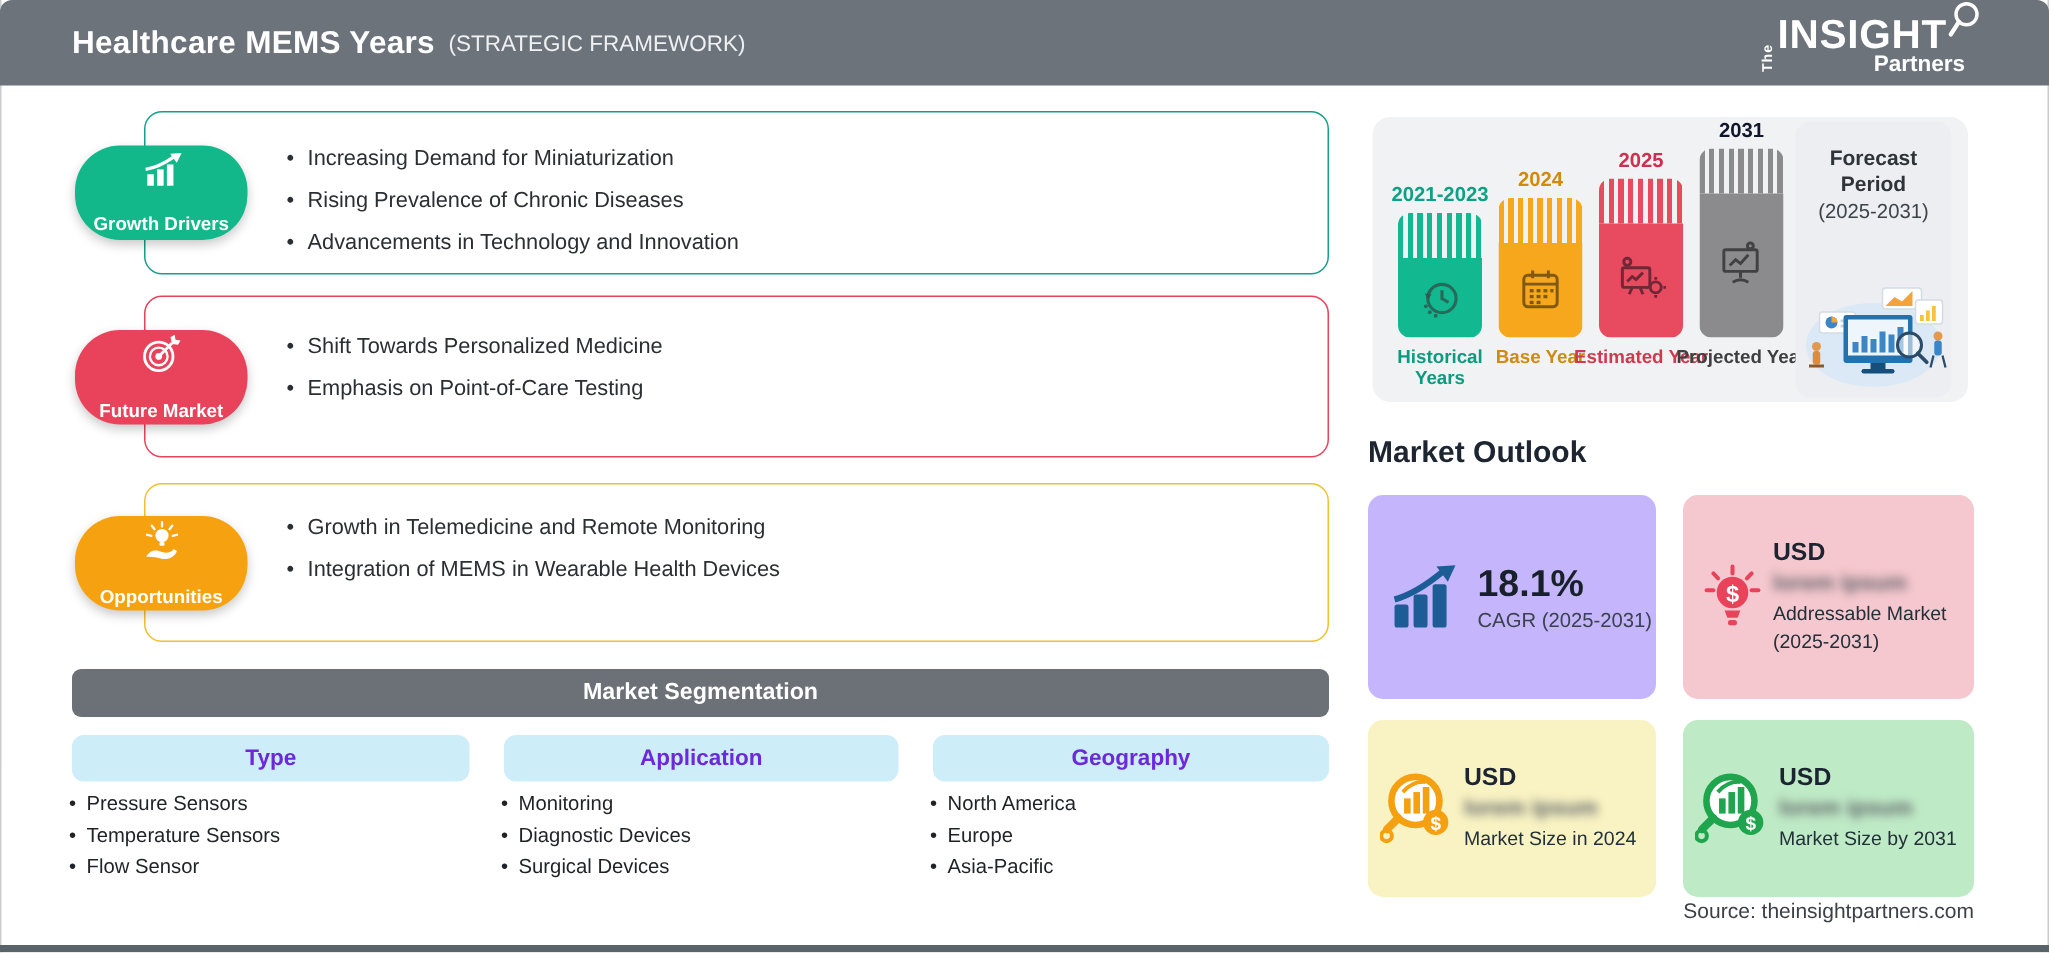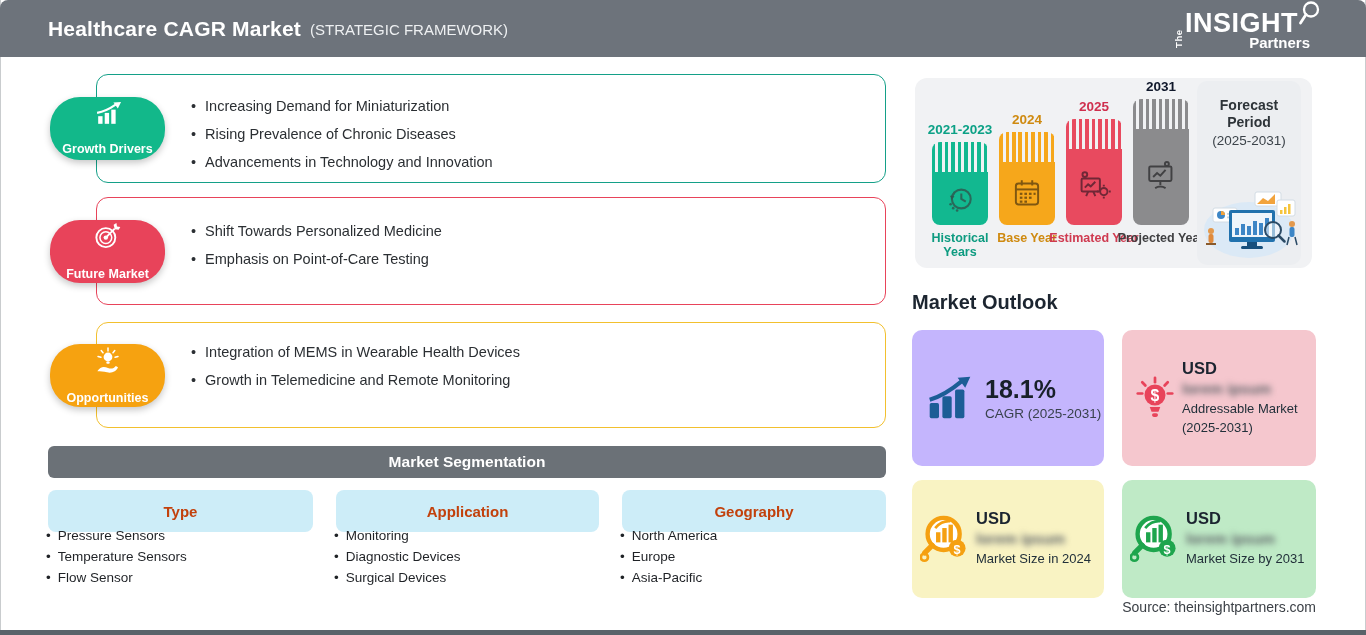--- a/index.html
+++ b/index.html
@@ -37,23 +37,23 @@
   .frame-growth .frame-list { top:22px; }
   .frame-trends .frame-list { top:24px; }
   .frame-opps   .frame-list { top:20px; }
   .frame-list li { font-size:14.5px; color:#2b2f33; line-height:18px; margin-bottom:10px; }
   .frame-list li::before { content:"•"; margin-right:9px; color:#2b2f33; }
 
   
   .seg-bar { position:absolute; left:48px; top:446px; width:838px; height:32px; background:#6b7177;
              border-radius:6px; display:flex; align-items:center; justify-content:center;
              color:#fff; font-size:15.5px; font-weight:700; }
-  .col-pill { position:absolute; top:490px; height:42px; background:#cdedf8; border-radius:8px;
+  .col-pill { position:absolute; top:490px; height:31px; background:#cdedf8; border-radius:8px;
               display:flex; align-items:center; justify-content:center;
-              font-size:15px; font-weight:700; color:#c2410c; }
+              font-size:15px; font-weight:700; color:#6d28d9; }
   .pill-type { left:48px; width:265px; }
   .pill-app  { left:336px; width:263px; }
   .pill-geo  { left:622px; width:264px; }
   .col-list { position:absolute; top:525px; list-style:none; }
   .list-type { left:46px; } .list-app { left:334px; } .list-geo { left:620px; }
   .col-list li { font-size:13.5px; color:#1f2226; line-height:21px; }
   .col-list li::before { content:"•"; margin-right:7px; }
 
   
   .timeline { position:absolute; left:915px; top:78px; width:397px; height:190px;
@@ -94,21 +94,21 @@
   .source { position:absolute; right:50px; top:599px; font-size:14px; color:#3c4147; }
   .bottom-strip { position:absolute; left:0; right:0; bottom:0; height:5px; background:#59636a; }
 </style>
 </head>
 <body>
 
 <div class="page">
 
   <div class="header">
     <div class="header-titles">
-      <div class="header-title">Healthcare CAGR Market</div>
+      <div class="header-title">Healthcare MEMS Years</div>
       <div class="header-subtitle">(STRATEGIC FRAMEWORK)</div>
     </div>
     <div class="logo">
       <div class="logo-the">The</div>
       <div class="logo-col">
         <div class="logo-name"><span>INSIGHT</span>
           <svg class="logo-mag" width="22" height="25" viewBox="0 0 22 25">
             <circle cx="13" cy="8.5" r="7" stroke="#fff" stroke-width="2.3" fill="none"></circle>
             <path d="M8 13.5 L2.5 22" stroke="#fff" stroke-width="2.8" stroke-linecap="round"></path>
           </svg>
@@ -148,22 +148,22 @@
       <circle cx="11.5" cy="14" r="5.3" stroke="#fff" stroke-width="1.4" fill="none"></circle>
       <circle cx="11.5" cy="14" r="2" fill="#fff"></circle>
       <path d="M11.5 14 L19.5 6" stroke="#fff" stroke-width="1.7"></path>
       <path d="M18.5 2.5 L21 1 L21.5 4 L24.5 4.5 L23 7 L19.5 6.5 Z" fill="#fff"></path>
     </svg>
     <div class="badge-label">Future Market</div>
   </div>
 
   <div class="frame frame-opps">
     <ul class="frame-list">
+      <li>Growth in Telemedicine and Remote Monitoring</li>
       <li>Integration of MEMS in Wearable Health Devices</li>
-      <li>Growth in Telemedicine and Remote Monitoring</li>
     </ul>
   </div>
   <div class="badge badge-opps">
     <svg width="30" height="28" viewBox="0 0 30 28">
       <g stroke="#fff" stroke-width="1.5" stroke-linecap="round">
         <path d="M15 1 v3"></path>
           <path d="M8.2 3.5 l1.8 2.3"></path>
           <path d="M21.8 3.5 l-1.8 2.3"></path>
         <path d="M5 9.5 l2.9 .7"></path>
           <path d="M25 9.5 l-2.9 .7"></path>

